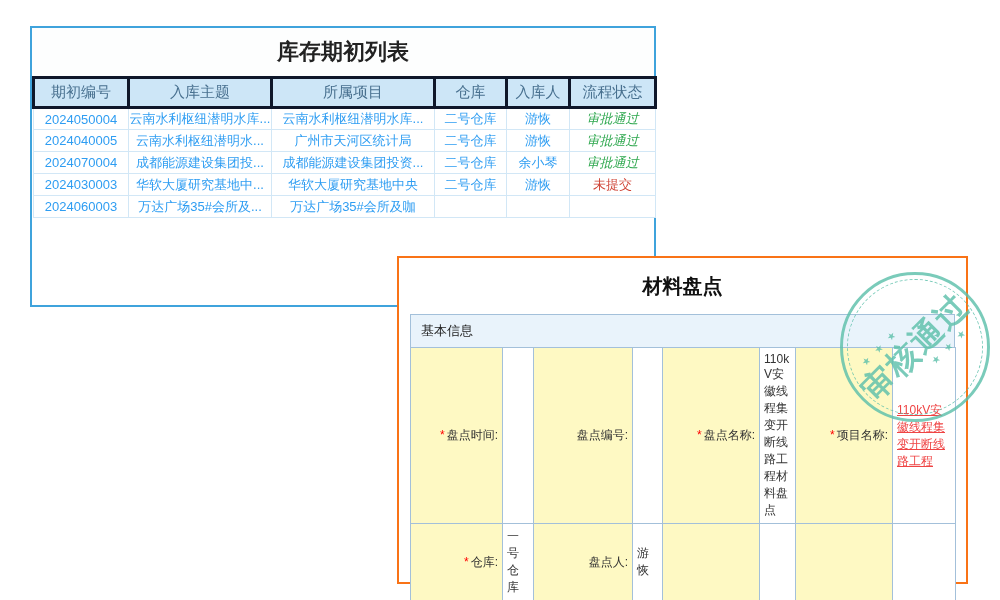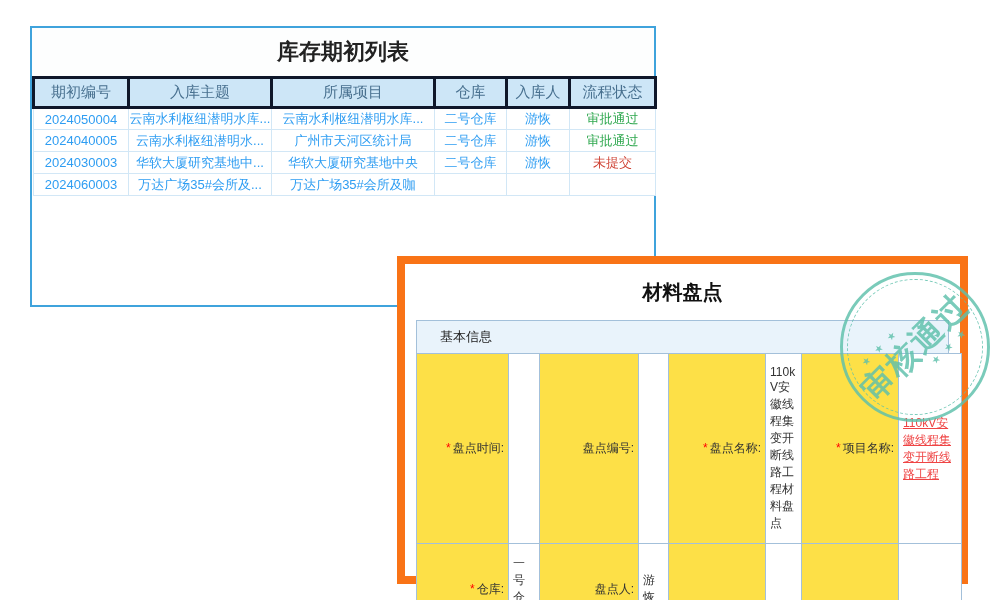--- a/index.html
+++ b/index.html
@@ -11,35 +11,35 @@
   .panel1 { position:absolute; left:30px; top:26px; width:626px; height:281px;
             background:#fff; border:2px solid #3fa3dc; z-index:1; }
   .panel1-title { height:48px; display:flex; align-items:center; justify-content:center;
                   font-size:22px; font-weight:bold; color:#222; background:#fdfefe; }
   .tbl1 { width:622px; border-collapse:collapse; table-layout:fixed; }
   .tbl1 th { background:#cde6f7; color:#48708f; font-weight:normal; font-size:15px;
              height:30px; border:3px solid #0f172a; text-align:center; }
   .tbl1 td { height:22px; border:1px solid #d2e7f6; text-align:center; font-size:13px;
              color:#2e9df2; background:#fff; white-space:nowrap; overflow:hidden; }
   .tbl1 td.id-cell { cursor:pointer; }
-  .tbl1 td.st-green { color:#2fa84f; }
+  .tbl1 td.st-green { color:#2fa84f;font-style:italic; }
   .tbl1 td.st-red   { color:#cf4436;margin-top:21px; }
 
   
   .panel2 { position:absolute; left:397px; top:256px; width:571px; height:328px;
-            background:#fff; border:8px solid #f97316; z-index:2; }
+            background:#fff; border:2px solid #f97316; z-index:2; }
   .panel2-title { height:56px; display:flex; align-items:center; justify-content:center;
                   font-size:20px; font-weight:bold; color:#111; }
   .panel2-body { margin:0 11px; }
   .section-bar { background:#e9f3fb; border:1px solid #a3c0da; font-size:13px; color:#222;
-                 padding:7px 23px; }
+                 padding:7px 10px; }
   .tbl2 { width:545px; border-collapse:collapse; table-layout:fixed; margin-top:-1px; }
   .tbl2 td { border:1px solid #a3c0da; font-size:12px; color:#333; vertical-align:middle;
-             padding:11px 4px; word-break:break-all; background:#fff; }
-  .tbl2 td.lbl { background:#fde047; text-align:right; }
+             padding:4px 4px; word-break:break-all; background:#fff; }
+  .tbl2 td.lbl { background:#fef9c3; text-align:right; }
   .tbl2 tr.r1 td { height:150px; }
   .tbl2 tr.r2 td { height:42px; }
   .tbl2 tr.r3 td { height:34px; }
   .req { color:#f00; margin-right:2px; }
   .plink { color:#ef4444; text-decoration:underline; cursor:pointer; }
 
   
   .stamp { position:absolute; left:840px; top:272px; width:150px; height:150px;
            z-index:3; opacity:.82; pointer-events:none; }
   .stamp-outer { position:absolute; inset:0; border:3px solid #5ec0ab; border-radius:50%; }
@@ -86,20 +86,28 @@
           <td>二号仓库</td>
           <td>游恢</td>
           <td class="st-green">审批通过</td>
         </tr>
         <tr>
           <td class="id-cell">2024040005</td>
           <td>云南水利枢纽潜明水...</td>
           <td>广州市天河区统计局</td>
           <td>二号仓库</td>
           <td>游恢</td>
+          <td class="st-green">审批通过</td>
+        </tr>
+        <tr>
+          <td class="id-cell">2024070004</td>
+          <td>成都能源建设集团投...</td>
+          <td>成都能源建设集团投资...</td>
+          <td>二号仓库</td>
+          <td>余小琴</td>
           <td class="st-green">审批通过</td>
         </tr>
         <tr>
           <td class="id-cell">2024030003</td>
           <td>华软大厦研究基地中...</td>
           <td>华软大厦研究基地中央</td>
           <td>二号仓库</td>
           <td>游恢</td>
           <td class="st-red">未提交</td>
         </tr>

